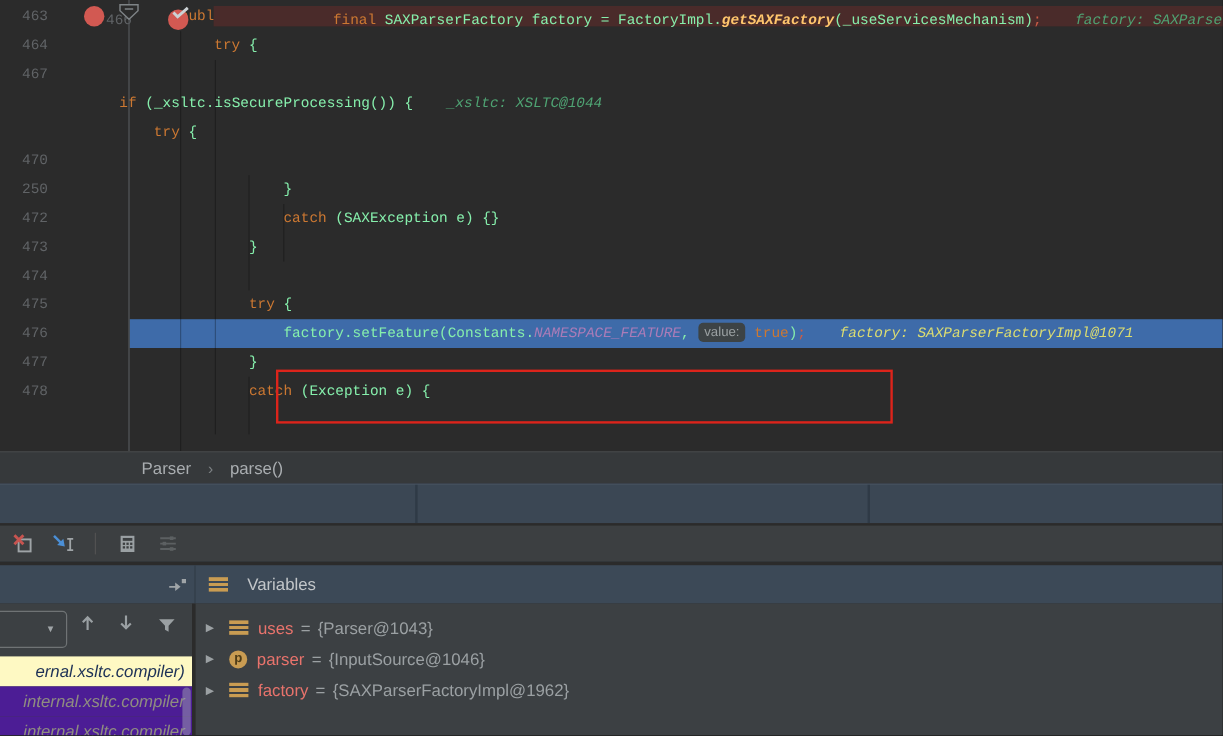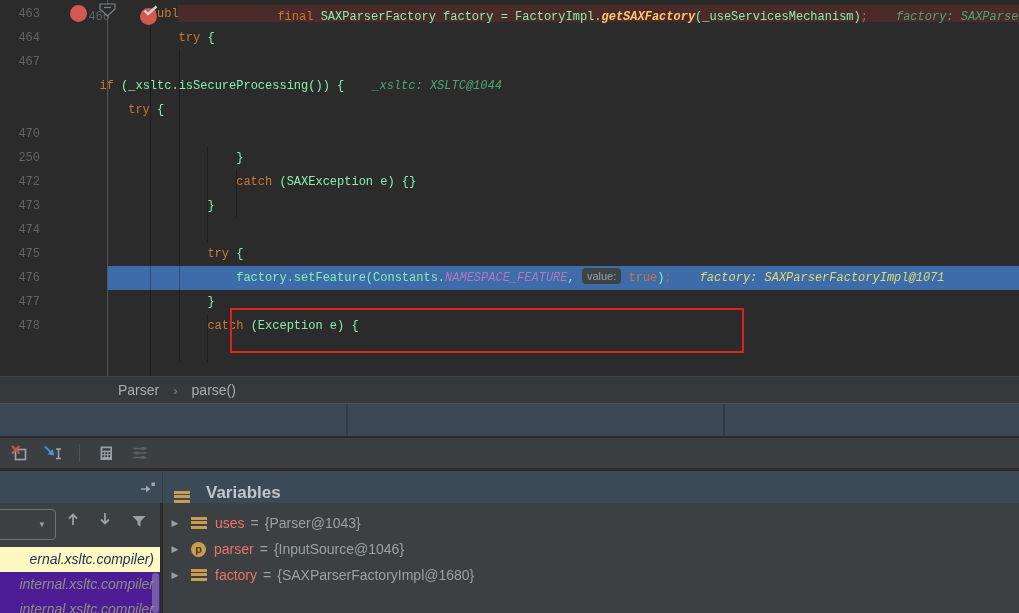--- a/index.html
+++ b/index.html
@@ -49,21 +49,21 @@
   .dbg-toolbar{position:absolute;left:0;top:436px;width:1019px;height:32px;background:#3c3f41;
                border-top:2px solid #2b2b2b;box-sizing:border-box;display:flex;align-items:center;
                padding-left:8px;gap:12px;}
   .tbi{width:22px;height:20px;display:flex;align-items:center;justify-content:center;}
   .tb-sep{width:1px;height:18px;background:#515151;margin:0 3px;}
 
   .panel-header{position:absolute;left:0;top:468px;width:1019px;height:35px;background:#3c4957;
                 border-top:3px solid #2b2b2b;box-sizing:border-box;display:flex;}
   .ph-left{width:163px;flex:0 0 163px;display:flex;align-items:center;justify-content:flex-end;
            padding-right:6px;border-right:1px solid #333d48;box-sizing:border-box;}
-  .ph-main{display:flex;align-items:flex-end;padding-left:11px;gap:8px;color:#c2c6c9;font-size:17px;font-weight:bold;}
+  .ph-main{display:flex;align-items:center;padding-left:11px;gap:8px;color:#c2c6c9;font-size:14px;}
 
   
   .bottom{position:absolute;left:0;top:503px;width:1019px;height:110px;background:#3c4043;display:flex;}
   .frames{width:160px;flex:0 0 160px;position:relative;overflow:hidden;}
   .vdiv{width:3px;flex:0 0 3px;background:#2b2b2b;}
   .vars{flex:1;padding-top:7px;overflow:hidden;}
 
   .frames-toolbar{height:44px;position:relative;}
   .combo{position:absolute;left:-8px;top:6px;width:64px;height:31px;border:1px solid #6f7375;
          border-radius:4px;display:flex;align-items:center;justify-content:flex-end;
@@ -314,19 +314,19 @@
             <span class="picon">p</span>
             <span class="vname">parser</span>
             <span class="veq">=</span>
             <span class="vval">{InputSource@1046}</span>
           </div>
           <div class="vrow">
             <span class="varrow">▶</span>
             <span class="vicon"></span>
             <span class="vname">factory</span>
             <span class="veq">=</span>
-            <span class="vval">{SAXParserFactoryImpl@1680}</span>
+            <span class="vval">{SAXParserFactoryImpl@1962}</span>
           </div>
         </div>
     </div>
   </div>
 
 </div>
 
 </body></html>

